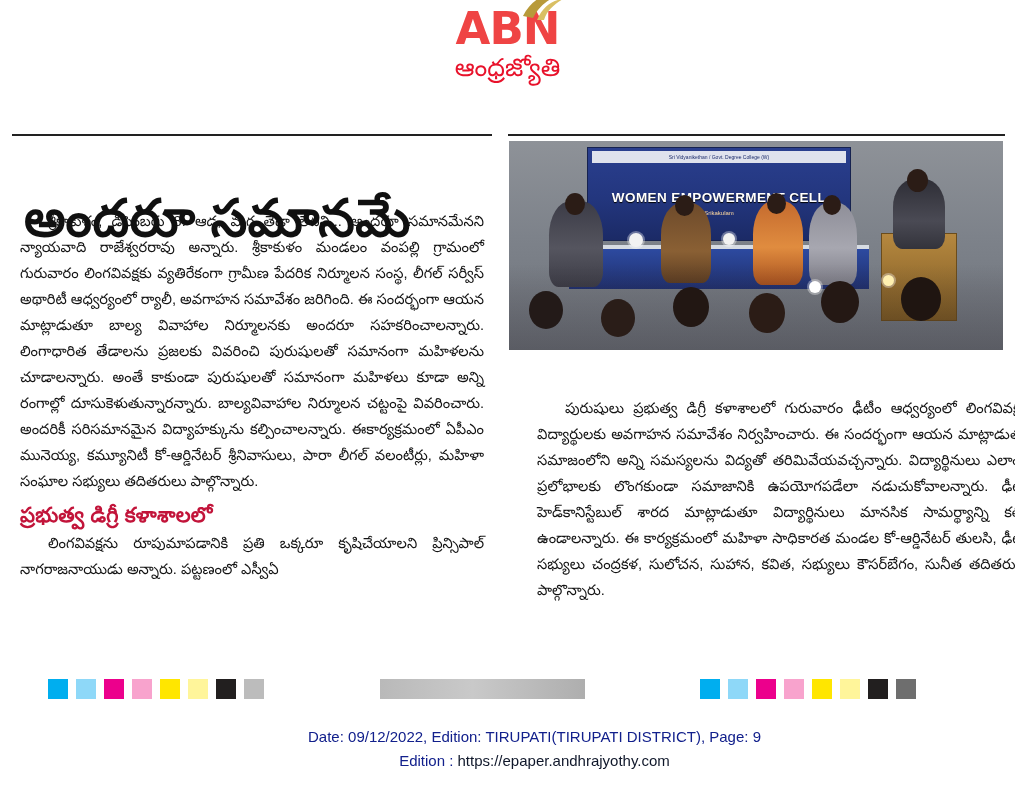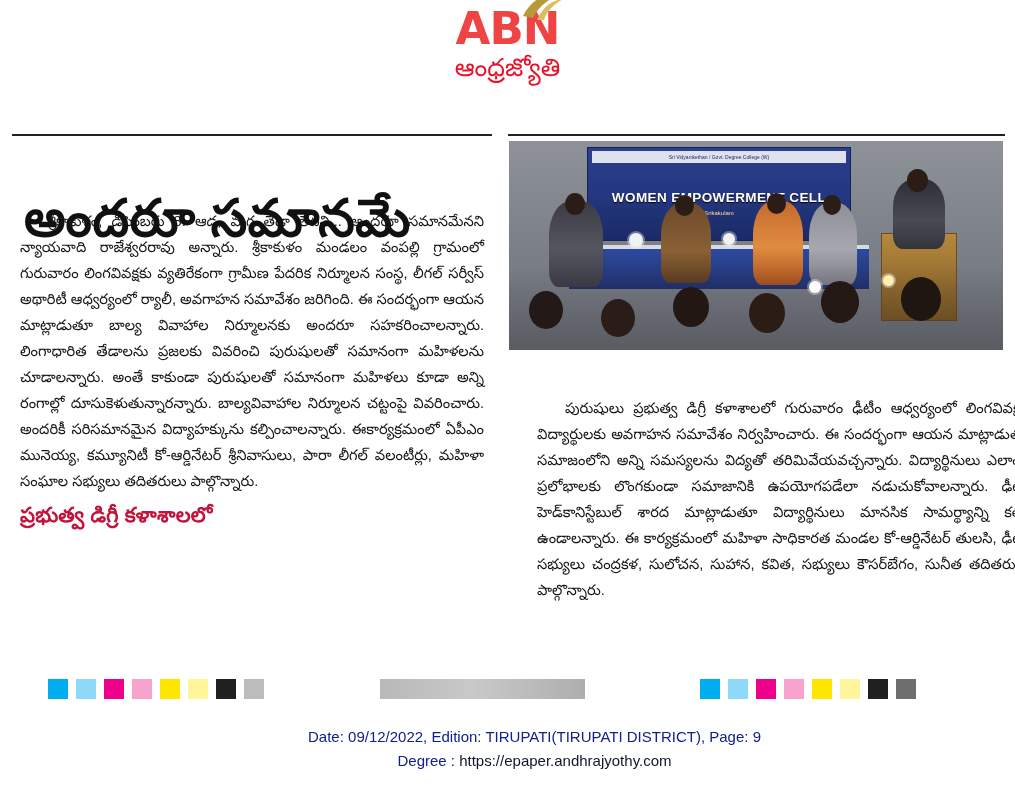--- a/index.html
+++ b/index.html
@@ -260,20 +260,21 @@
   </div>
 
   <div class="hrule rule-left"></div>
   <div class="hrule rule-right"></div>
 
   <div class="headline">అందరూ సమానమే</div>
 
   <div class="col col-left">
     <p class="indent">శ్రీకాకుళం, డిసెంబరు 8: ఆడ, మగ తేడా లేదని... అందరూ సమానమేనని న్యాయవాది రాజేశ్వరరావు అన్నారు. శ్రీకాకుళం మండలం వంపల్లి గ్రామంలో గురువారం లింగవివక్షకు వ్యతిరేకంగా గ్రామీణ పేదరిక నిర్మూలన సంస్థ, లీగల్ సర్వీస్ అథారిటీ ఆధ్వర్యంలో ర్యాలీ, అవగాహన సమావేశం జరిగింది. ఈ సందర్భంగా ఆయన మాట్లాడుతూ బాల్య వివాహాల నిర్మూలనకు అందరూ సహకరించాలన్నారు. లింగాధారిత తేడాలను ప్రజలకు వివరించి పురుషులతో సమానంగా మహిళలను చూడాలన్నారు. అంతే కాకుండా పురుషులతో సమానంగా మహిళలు కూడా అన్ని రంగాల్లో దూసుకెళుతున్నారన్నారు. బాల్యవివాహాల నిర్మూలన చట్టంపై వివరించారు. అందరికీ సరిసమానమైన విద్యాహక్కును కల్పించాలన్నారు. ఈకార్యక్రమంలో ఏపీఎం మునెయ్య, కమ్యూనిటీ కో-ఆర్డినేటర్ శ్రీనివాసులు, పారా లీగల్ వలంటీర్లు, మహిళా సంఘాల సభ్యులు తదితరులు పాల్గొన్నారు.</p>
     <div class="subhead">ప్రభుత్వ డిగ్రీ కళాశాలలో</div>
+    <p class="indent">లింగవివక్షను రూపుమాపడానికి ప్రతి ఒక్కరూ కృషిచేయాలని ప్రిన్సిపాల్ నాగరాజనాయుడు అన్నారు. పట్టణంలో ఎస్వీఏ</p>
   </div>
 
   <div class="photo">
     <div class="ph-wall"></div>
 
     <div class="ph-banner">
       <div class="ph-banner-top">Sri Vidyanikethan / Govt. Degree College (W)</div>
       <div class="ph-banner-title">WOMEN EMPOWERMENT CELL</div>
       <div class="ph-banner-sub">Srikakulam</div>
     </div>
@@ -336,17 +337,17 @@
     <div class="sw" style="background:#f8a3cd"></div>
     <div class="sw" style="background:#ffe600"></div>
     <div class="sw" style="background:#fff59a"></div>
     <div class="sw" style="background:#221f1f"></div>
     <div class="sw" style="background:#6e6e6e"></div>
   </div>
 
   <div class="footer">
     <div>Date: 09/12/2022, Edition: TIRUPATI(TIRUPATI DISTRICT), Page: 9</div>
     <div class="line2">
-      <span>Degree : </span><a href="#">https://epaper.andhrajyothy.com</a>
+      <span>Edition : </span><a href="#">https://epaper.andhrajyothy.com</a>
     </div>
   </div>
 
 </div>
 
 </body></html>

